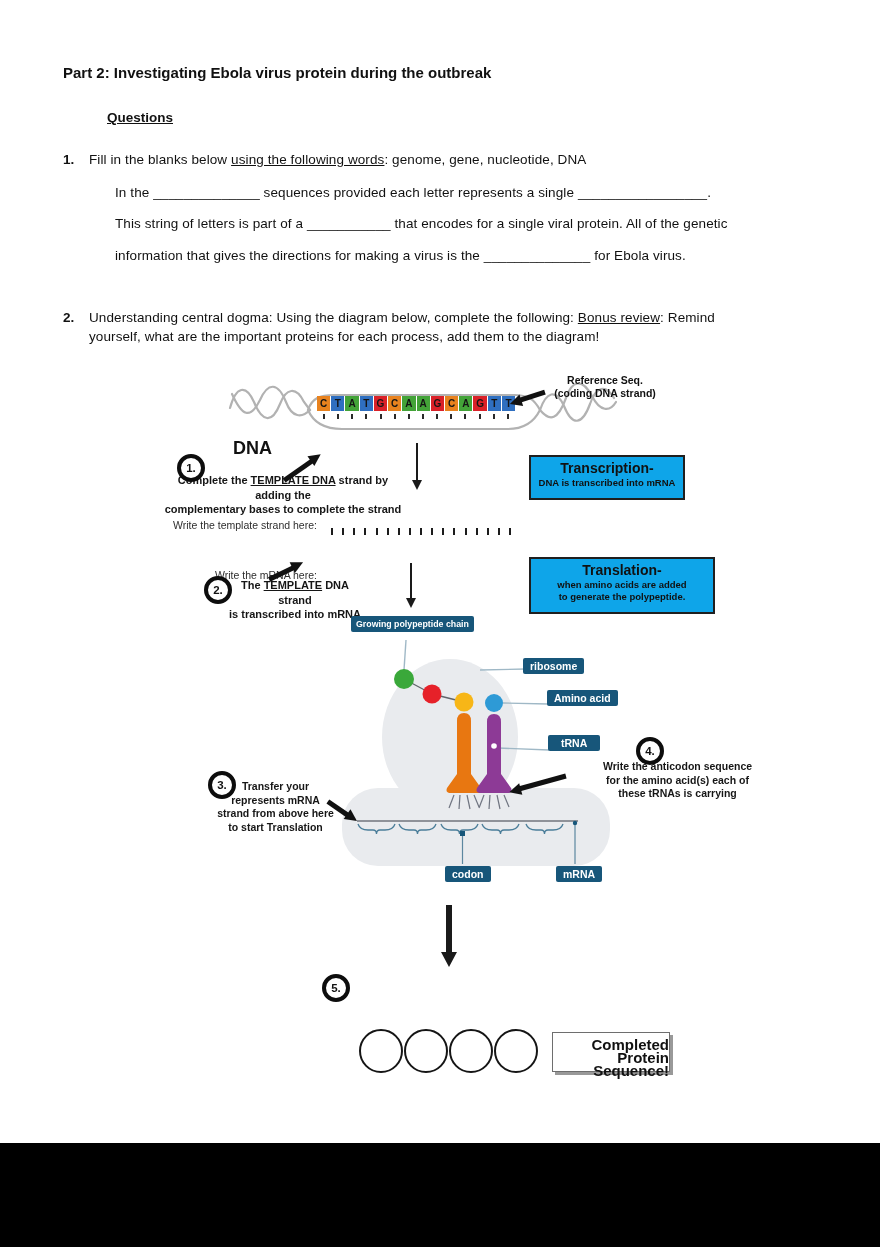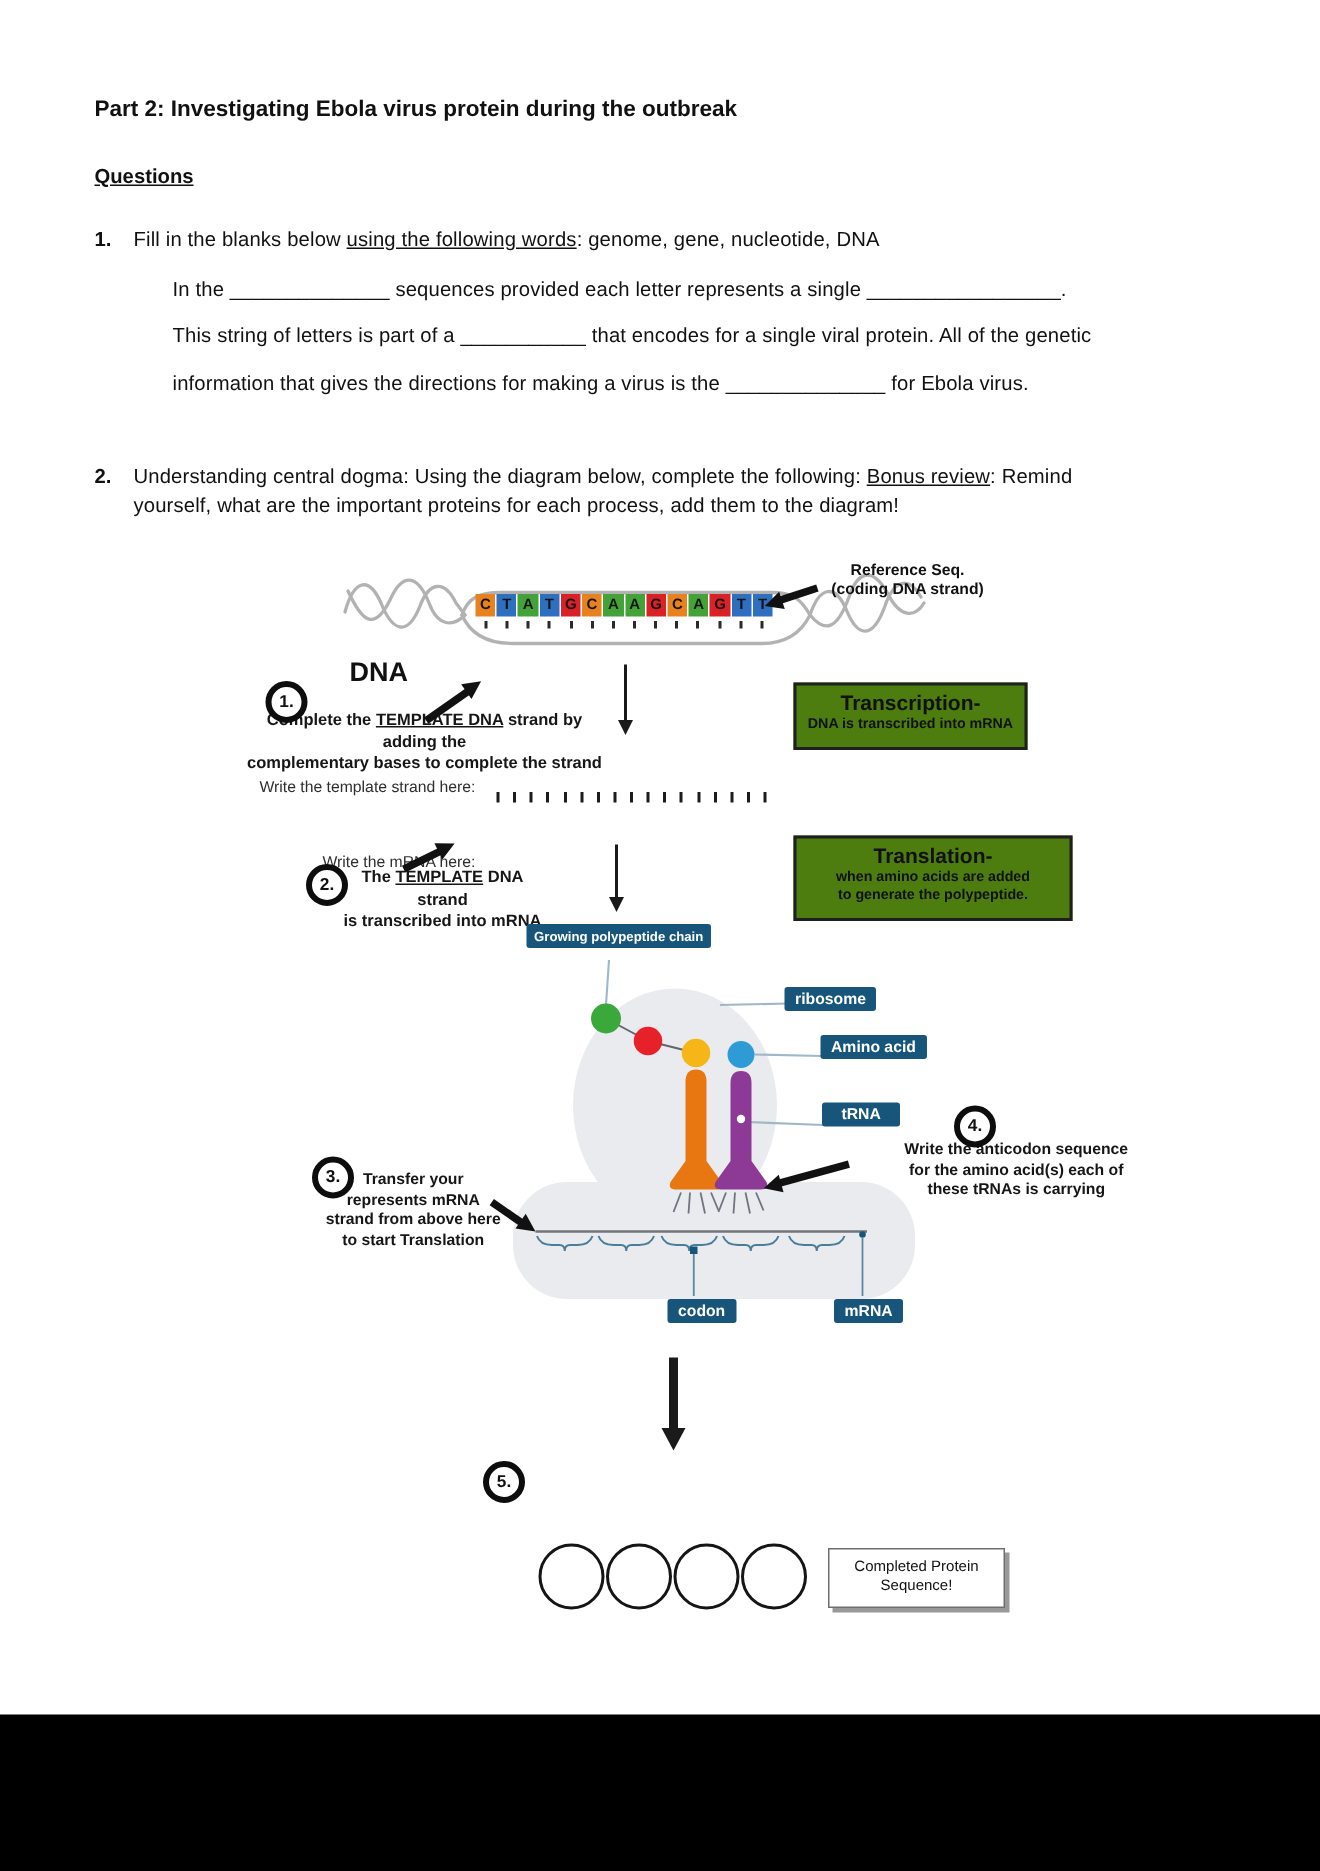--- a/index.html
+++ b/index.html
@@ -3,29 +3,29 @@
 <meta charset="utf-8">
 <style>
   html,body{margin:0;padding:0;background:#fff;}
   .page{position:relative;width:880px;height:1247px;background:#ffffff;overflow:hidden;
         font-family:"Liberation Sans","DejaVu Sans",sans-serif;color:#111;}
   .abs{position:absolute;}
   .b{font-weight:bold;}
   .u{text-decoration:underline;}
   
   .doc-title{font-size:15px;font-weight:bold;}
-  .qhead{font-size:13.5px;font-weight:bold;text-decoration:underline;}
+  .qhead{font-size:13.5px;font-weight:bold;text-decoration:underline;margin-left:44px;}
   .qnum{font-size:13.5px;font-weight:bold;}
   .body-t{font-size:13.5px;letter-spacing:.1px;}
   
   .numcirc{box-sizing:border-box;width:28px;height:28px;border:4px solid #0d0d0d;border-radius:50%;
            background:#fff;display:flex;align-items:center;justify-content:center;
            font-size:11.5px;font-weight:bold;z-index:5;}
   
-  .pbox{box-sizing:border-box;border:2px solid #1f1f1f;background:#4d7c0f;text-align:center;padding-top:3px;}
+  .pbox{box-sizing:border-box;border:2px solid #1f1f1f;background:#0ea5e9;text-align:center;padding-top:3px;}
   .pbox .t1{font-size:14px;font-weight:bold;line-height:17px;}
   .pbox .t2{font-size:9.5px;font-weight:bold;line-height:11.5px;}
   
   .tag{position:absolute;background:#17567a;color:#fff;font-weight:bold;text-align:center;
        border-radius:2px;padding:2px 7px;font-size:10.5px;line-height:12px;white-space:nowrap;z-index:6;}
   
   .stept{font-size:10.5px;font-weight:bold;line-height:13.5px;text-align:center;color:#161616;}
   .stept1{font-size:11px;font-weight:bold;line-height:14.5px;text-align:center;color:#161616;}
   .smallt{font-size:10.5px;color:#2e2e2e;}
   
@@ -45,21 +45,21 @@
   .varr-thin::after{content:"";position:absolute;bottom:-9px;left:50%;transform:translateX(-50%);
                border-top:10px solid #1a1a1a;border-left:5px solid transparent;border-right:5px solid transparent;}
   .varr-big{width:6px;}
   .varr-big::after{content:"";position:absolute;bottom:-14px;left:50%;transform:translateX(-50%);
                border-top:15px solid #1a1a1a;border-left:8.5px solid transparent;border-right:8.5px solid transparent;}
   
   .pcircle{position:absolute;box-sizing:border-box;width:44px;height:44px;border:2.5px solid #151515;
            border-radius:50%;background:#fff;}
   .compbox{box-sizing:border-box;border:1.5px solid #6e6e6e;background:#fff;text-align:center;
            box-shadow:3px 3px 0 rgba(70,70,70,.55);padding-top:5px;}
-  .compbox div{font-size:10px;font-weight:normal;line-height:13px;}
+  .compbox div{font-size:15px;font-weight:bold;line-height:13px;text-align:right;}
   .refseq{font-size:10.5px;font-weight:bold;line-height:13px;text-align:center;}
   .blackband{position:absolute;left:0;width:880px;background:#000;}
 </style>
 </head>
 <body>
 
 <div class="page">
 
   <div class="abs doc-title" style="left:63px;top:64px;">Part 2: Investigating Ebola virus protein during the outbreak</div>
   <div class="abs qhead" style="left:63px;top:110px;">Questions</div>

